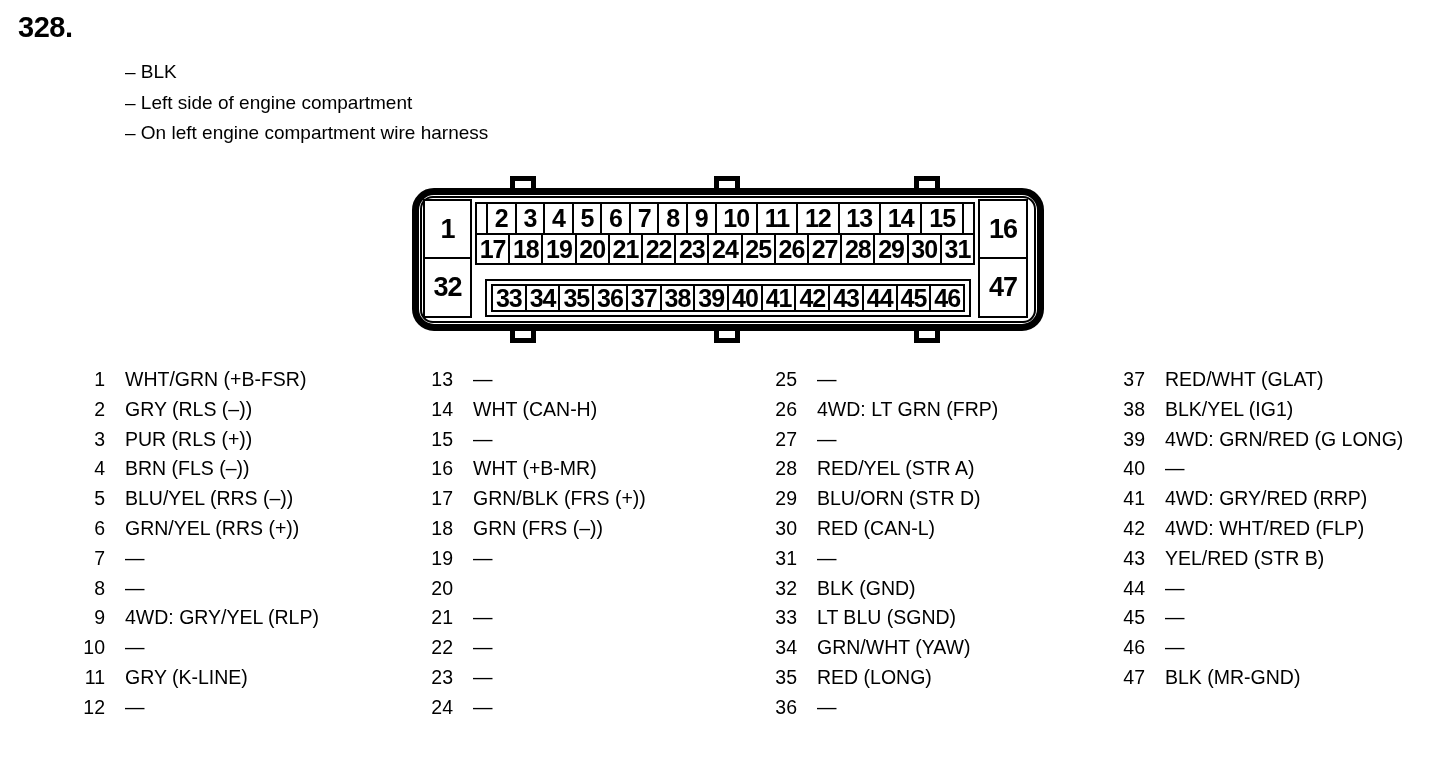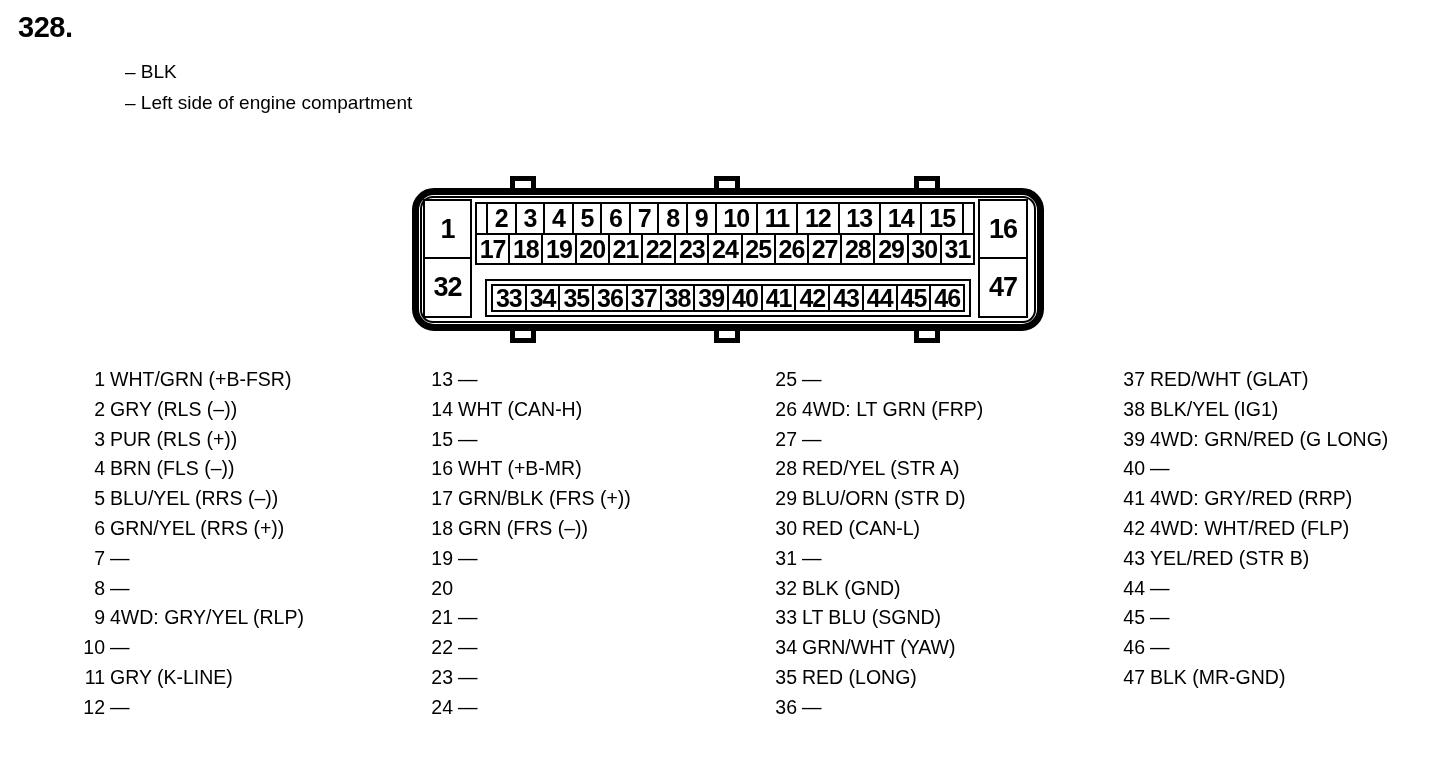--- a/index.html
+++ b/index.html
@@ -76,32 +76,33 @@
   .pin-col {
     position: absolute; top: 365px;
     font-size: 19.5px; line-height: 29.8px;
   }
   .col-1 { left: 57px; }
   .col-2 { left: 405px; }
   .col-3 { left: 749px; }
   .col-4 { left: 1097px; }
   .pin-row { display: flex; white-space: nowrap; }
   .pin-num { width: 48px; text-align: right; flex: 0 0 48px; }
-  .pin-desc { margin-left: 5px; }
+  .pin-desc { margin-left: 20px; }
 </style>
 </head>
 <body>
 
 <div class="heading">
   <span class="sec-num">328.</span>
 </div>
 
 <div class="notes">
   <div class="note-line">– BLK</div>
   <div class="note-line">– Left side of engine compartment</div>
+  <div class="note-line">– On left engine compartment wire harness</div>
 </div>
 
 <div class="connector">
   <div class="connector-outline"></div>
 
   <div class="tab tab-top tab-1"></div>
   <div class="tab tab-top tab-2"></div>
   <div class="tab tab-top tab-3"></div>
   <div class="tab tab-bot tab-1"></div>
   <div class="tab tab-bot tab-2"></div>

